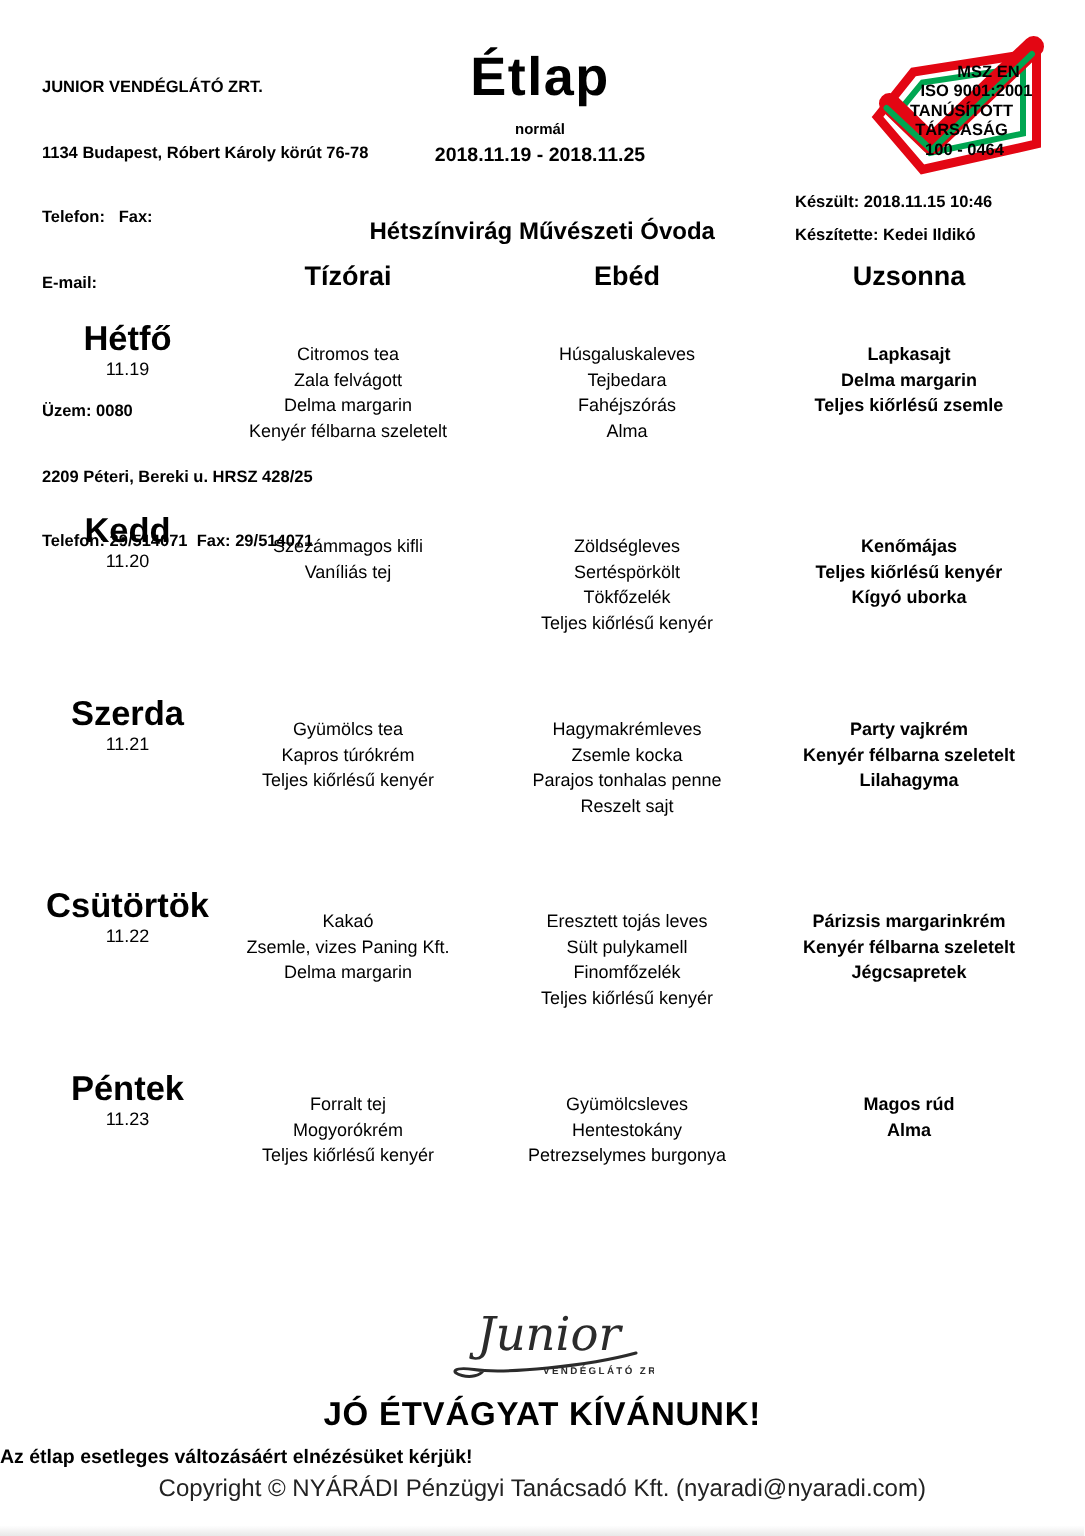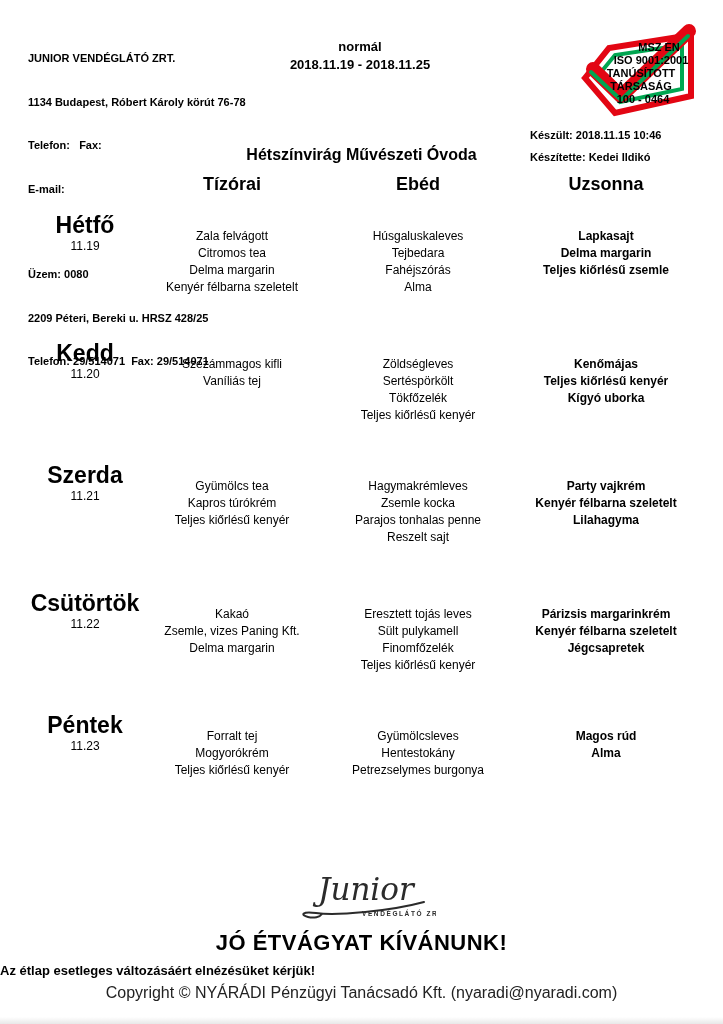--- a/index.html
+++ b/index.html
@@ -23,21 +23,21 @@
     font-size: 11px; font-weight: bold; line-height: 14.5px;
     white-space: pre;
   }
   .company .gap { height: 13px; }
 
   .title-block {
     position: absolute; left: 230px; top: 30px; width: 260px;
     text-align: center;
   }
   .title-main { font-size: 36px; font-weight: bold; letter-spacing: 1px; }
-  .title-sub  { font-size: 13px; font-weight: bold; margin-top: 9px; }
+  .title-sub  { font-size: 10px; font-weight: bold; margin-top: 9px; }
   .title-range{ font-size: 13px; font-weight: bold; margin-top: 3px; }
 
   .cert-wrap { position: absolute; left: 577px; top: 22px; width: 124px; }
   .meta-block {
     position: absolute; left: 530px; top: 112px; width: 190px;
     text-align: left; font-size: 11px; font-weight: bold; line-height: 22px; margin-top: 12px;
   }
 
   .school {
     position: absolute; left: 0; top: 146px; width: 723px;
@@ -91,20 +91,21 @@
     <div>1134 Budapest, Róbert Károly körút 76-78</div>
     <div>Telefon:   Fax:</div>
     <div>E-mail:</div>
     <div class="gap"></div>
     <div>Üzem: 0080</div>
     <div>2209 Péteri, Bereki u. HRSZ 428/25</div>
     <div>Telefon: 29/514071  Fax: 29/514071</div>
   </div>
 
   <div class="title-block">
+    <div class="title-main">Étlap</div>
     <div class="title-sub">normál</div>
     <div class="title-range">2018.11.19 - 2018.11.25</div>
   </div>
 
   <div class="cert-wrap">
     <svg width="124" height="96" viewBox="0 0 124 96">
       <polygon points="8,56 32,26 114,13 114,74 38,91" fill="#ffffff" stroke="#e30613" stroke-width="6" stroke-linejoin="miter"></polygon>
       <polygon points="20,55 38,33 105,23 105,67 43,80" fill="none" stroke="#00a651" stroke-width="4" stroke-linejoin="miter"></polygon>
       <path d="M 16,47 L 44,74 L 112,9" fill="none" stroke="#e30613" stroke-width="14" stroke-linecap="round" stroke-linejoin="round"></path>
       <path d="M 14,50 L 44,78 L 111,14" fill="none" stroke="#00a651" stroke-width="4" stroke-linecap="round" stroke-linejoin="round"></path>
@@ -128,22 +129,22 @@
     <div class="col-m1">Ebéd</div>
     <div class="col-m2">Uzsonna</div>
   </div>
 
   <div class="day-row" style="top:212px">
     <div class="col-day">
       <div class="day-name">Hétfő</div>
       <div class="day-date">11.19</div>
     </div>
     <div class="col-m0 meal-list">
+        <div>Citromos tea</div>
         <div>Zala felvágott</div>
-        <div>Citromos tea</div>
         <div>Delma margarin</div>
         <div>Kenyér félbarna szeletelt</div>
       </div>
     <div class="col-m1 meal-list">
         <div>Húsgaluskaleves</div>
         <div>Tejbedara</div>
         <div>Fahéjszórás</div>
         <div>Alma</div>
       </div>
     <div class="col-m2 meal-list">

